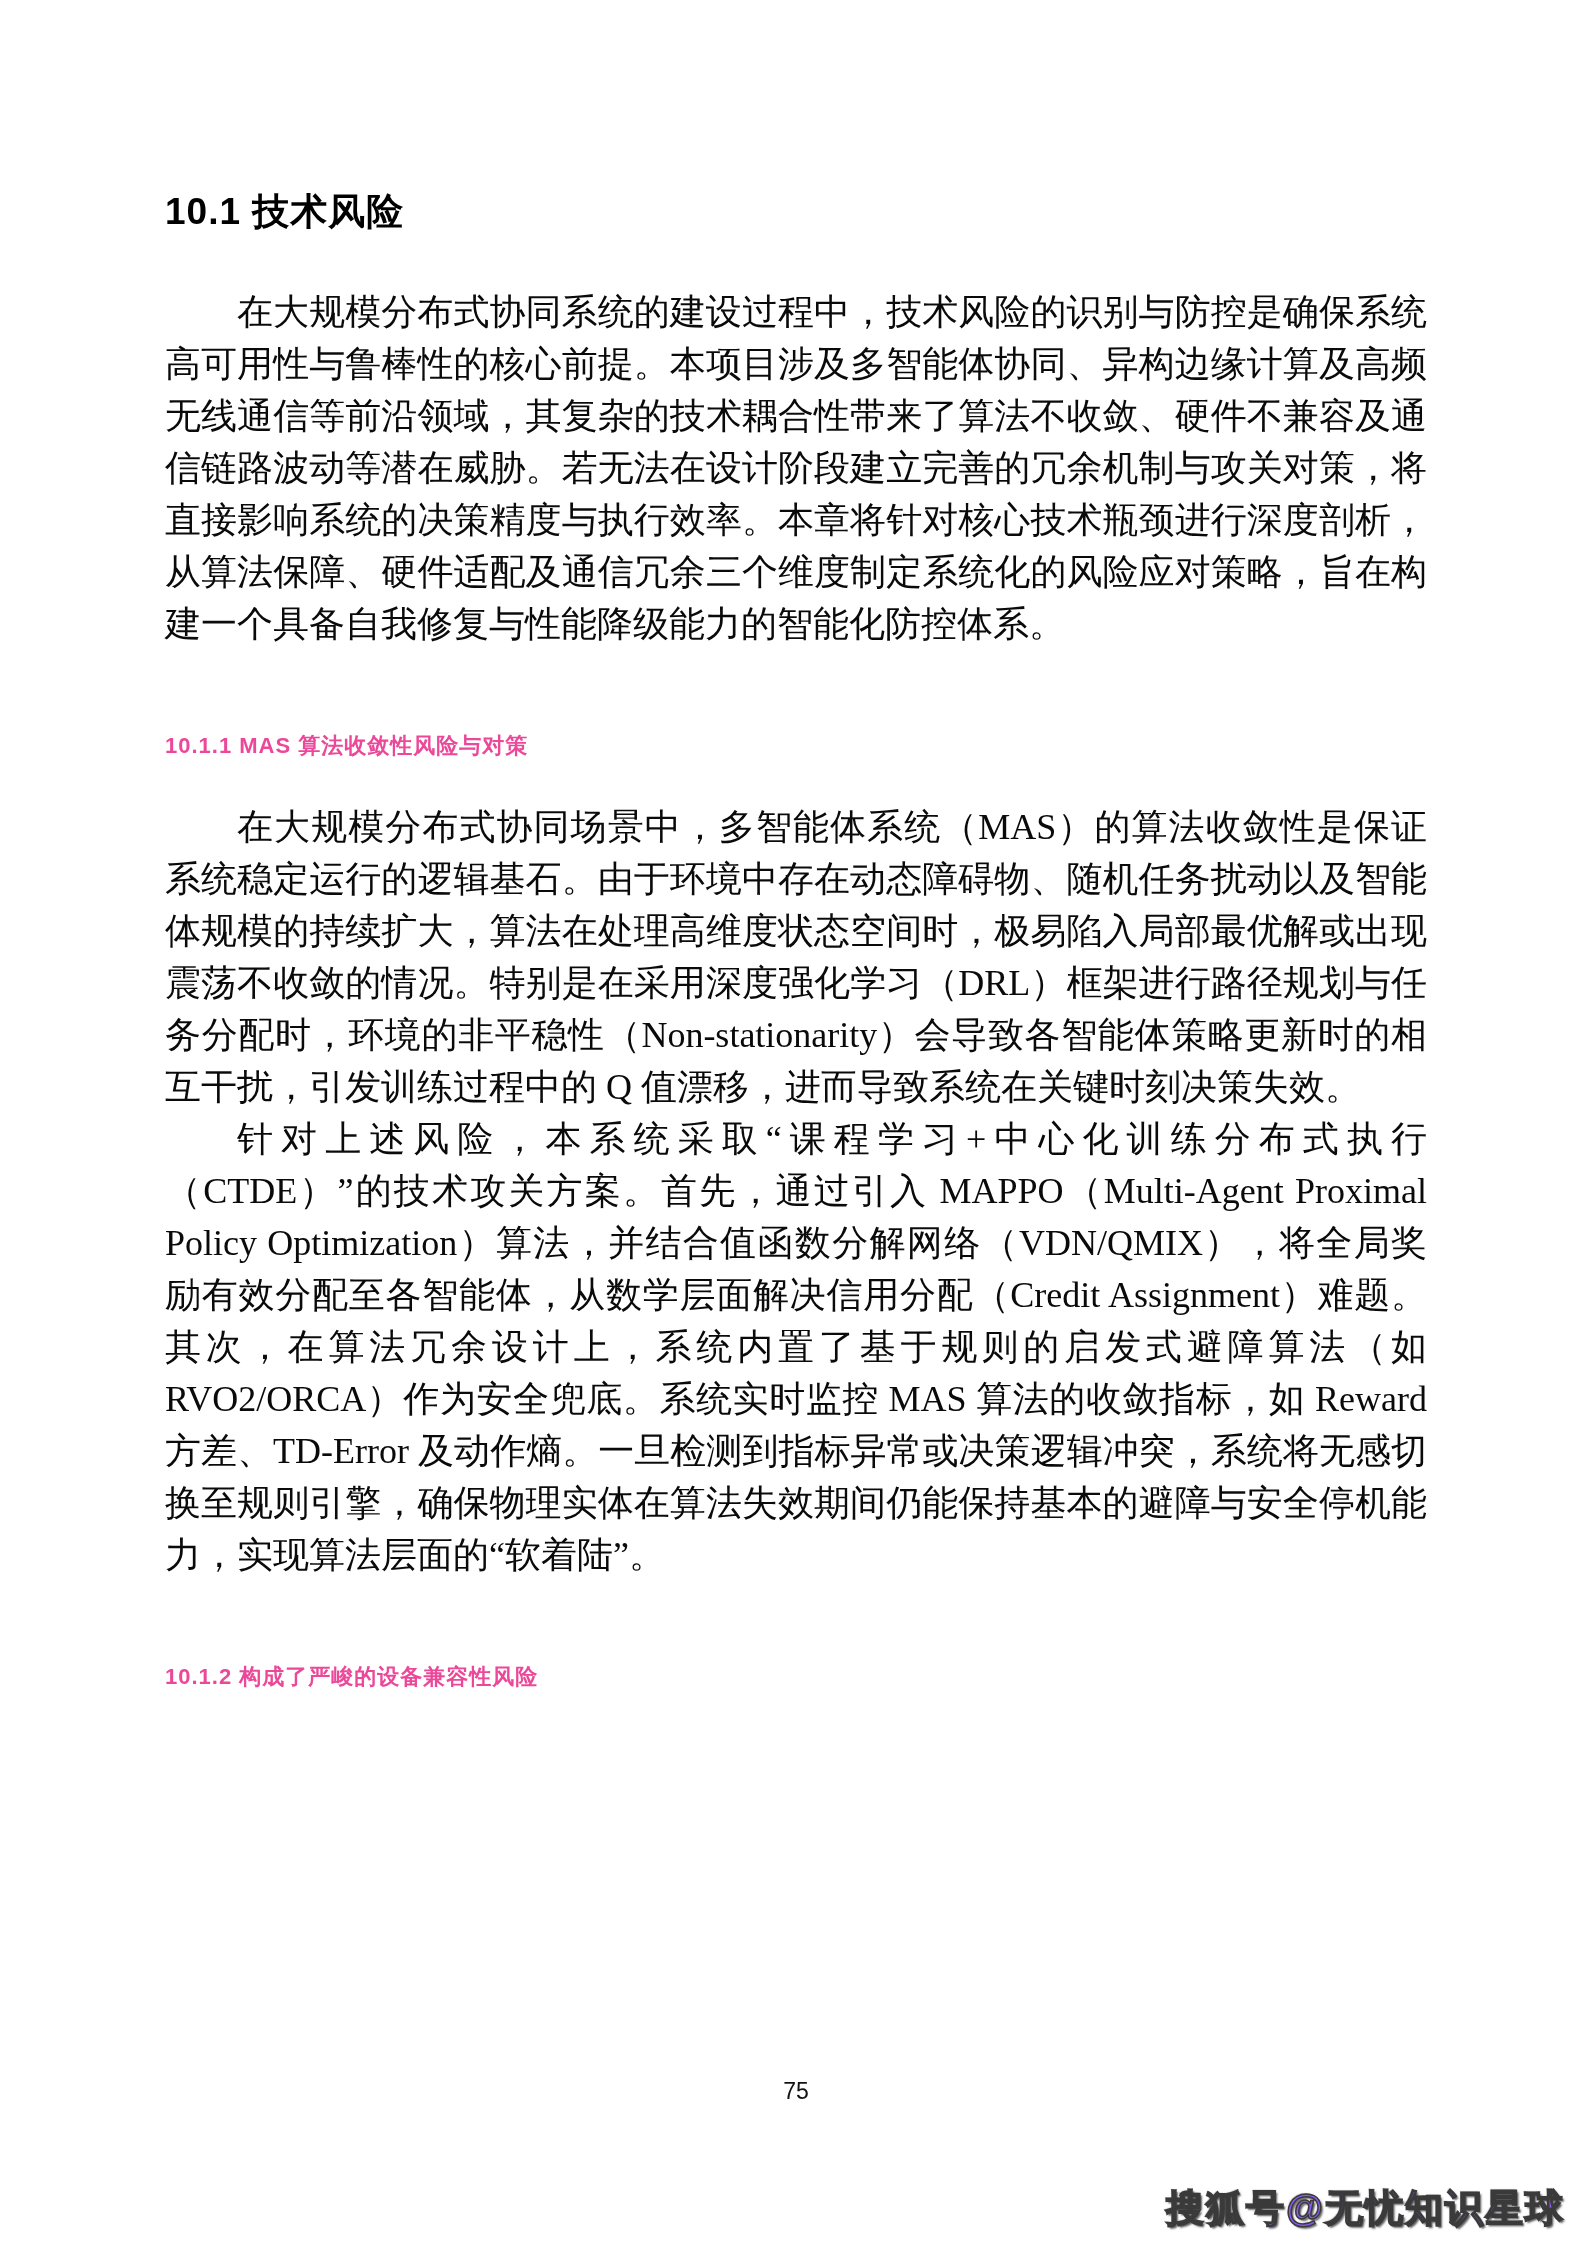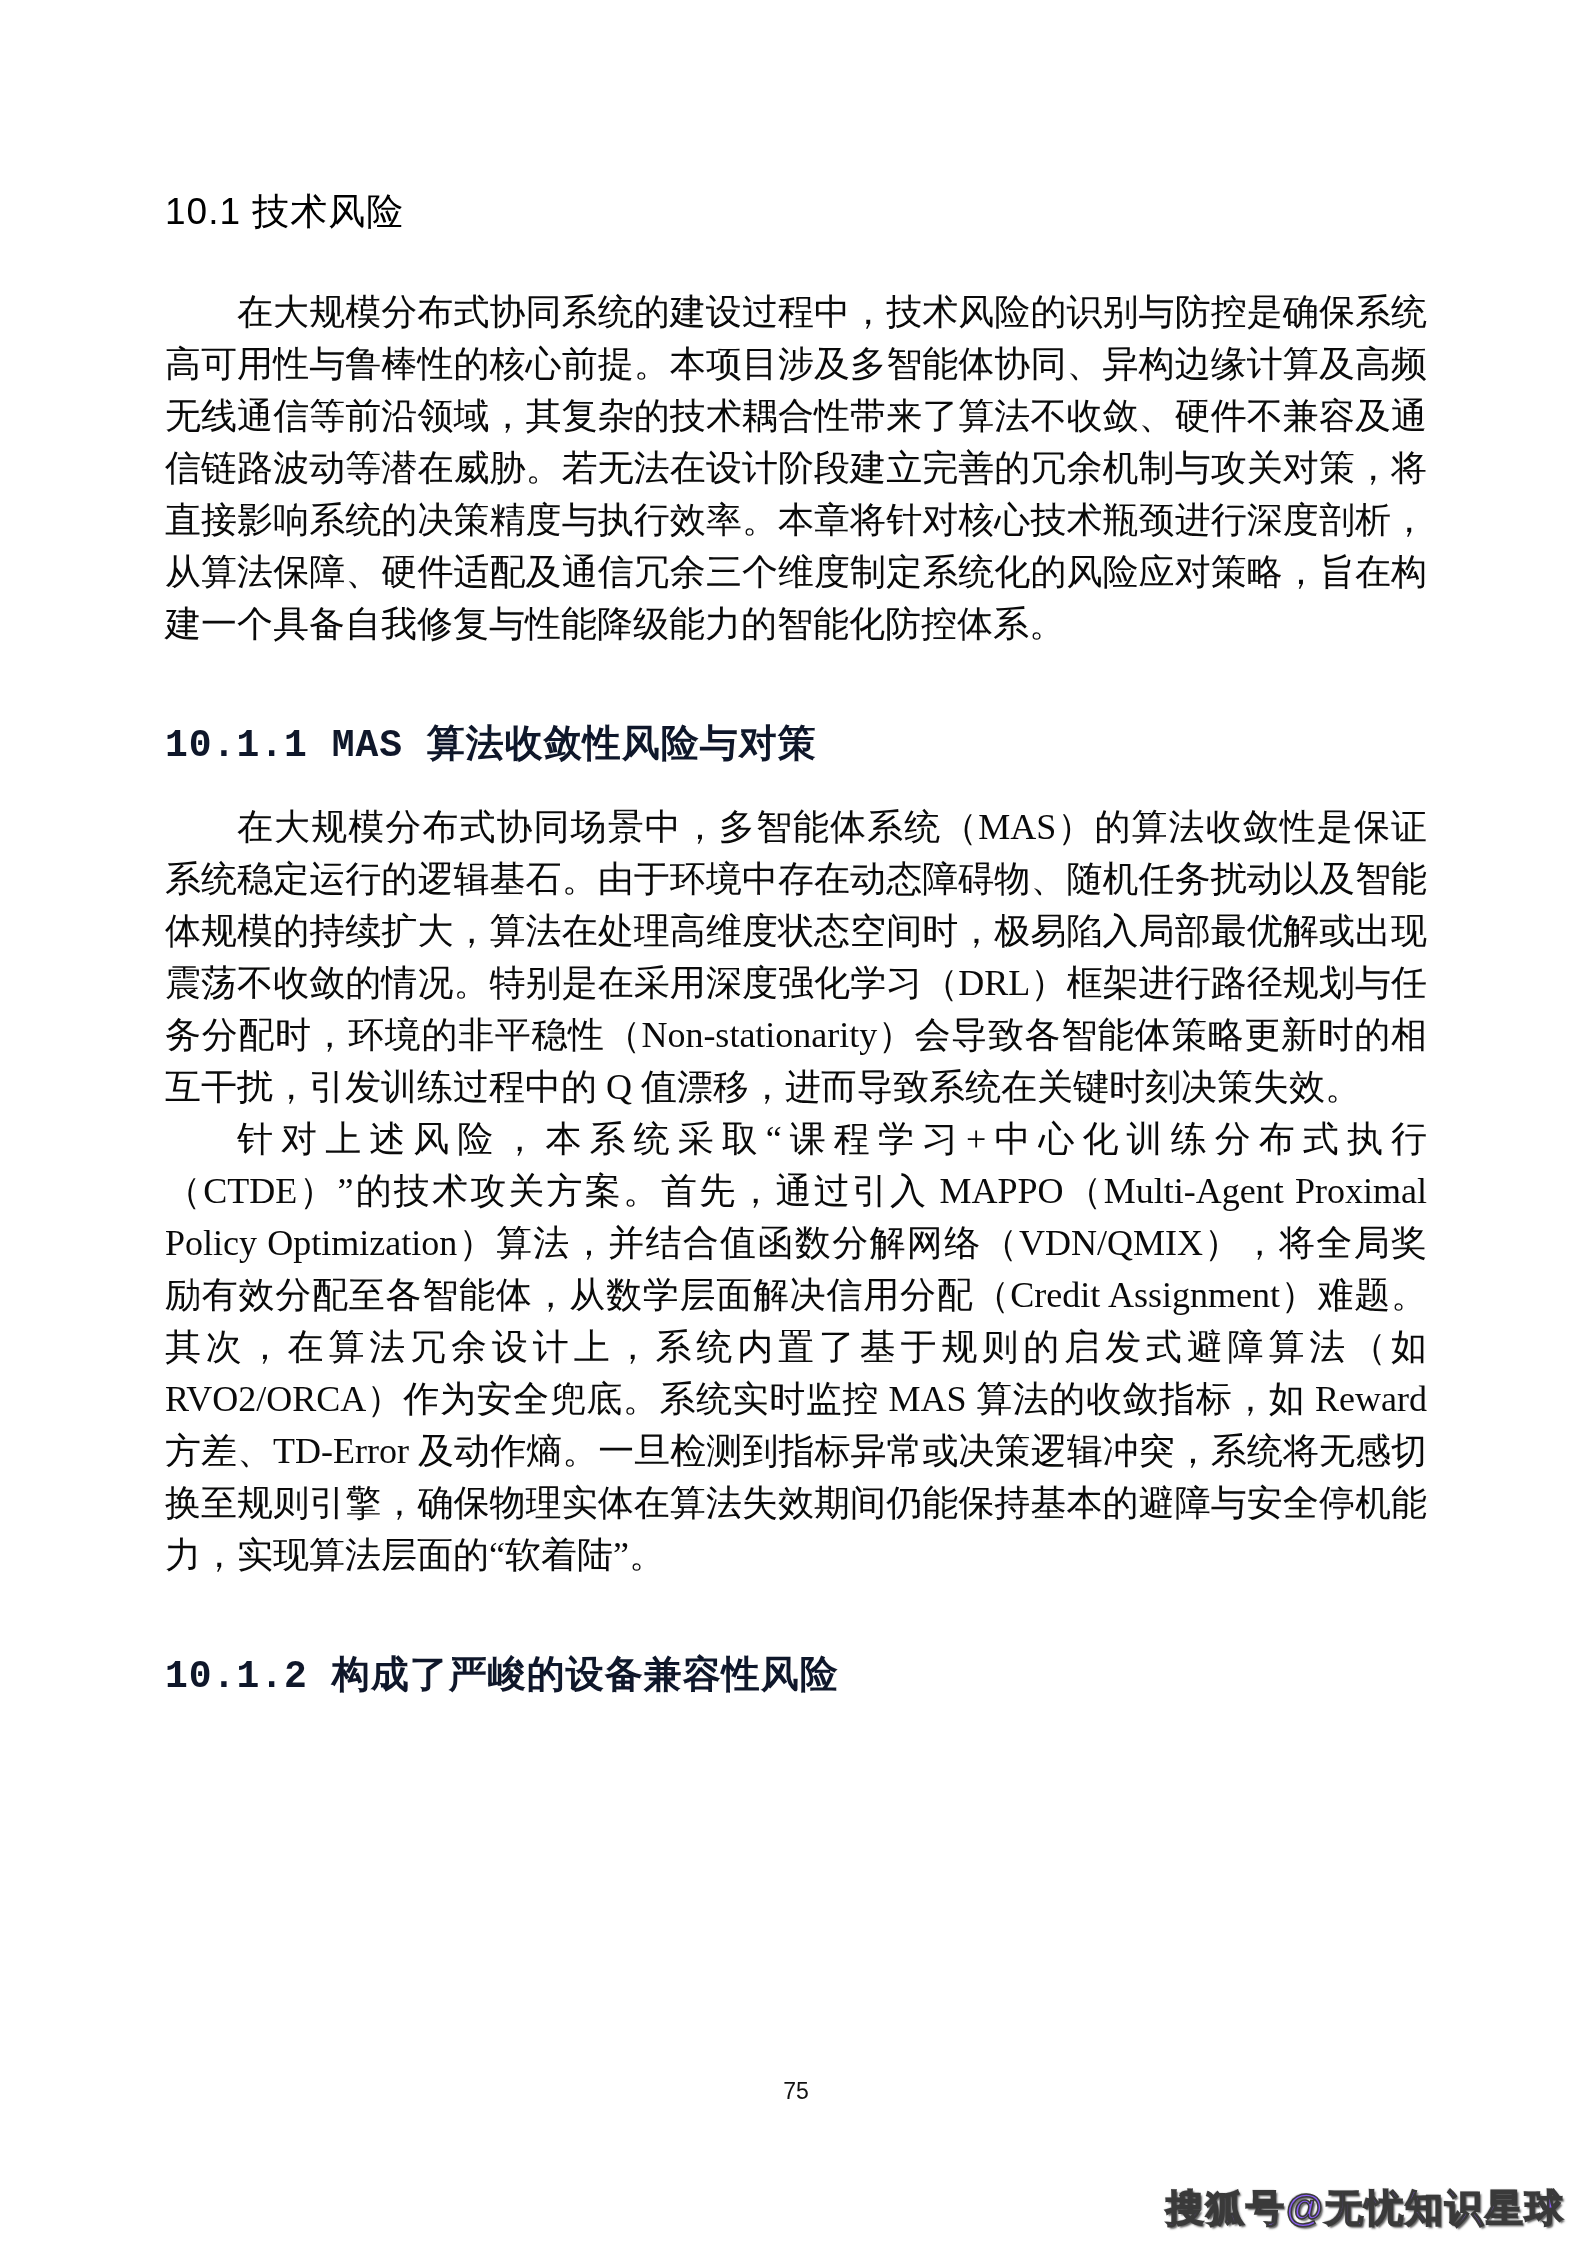--- a/index.html
+++ b/index.html
@@ -18,33 +18,33 @@
   }
   .content {
     position: absolute;
     left: 165px;
     top: 190px;
     width: 1262px;
   }
   h1.chapter-title {
     margin: 0 0 52px 0;
     font-family: "Liberation Sans", sans-serif;
-    font-weight: normal;
+    font-weight: bold;
     font-size: 37px;
     line-height: 44px;
     color: #000000;
     letter-spacing: 1px;
   }
   h2.sub-heading {
     margin: 75px 0 35px 0;
-    font-family: Liberation Mono, monospace;
+    font-family: Liberation Sans, sans-serif;
     font-weight: bold;
-    font-size: 38px;
+    font-size: 22px;
     line-height: 41px;
-    color: #0f172a;
+    color: #ec4899;
     letter-spacing: 1px;
   }
   p.body-text {
     margin: 0;
     font-size: 36px;
     line-height: 52px;
     text-align: justify;
     text-indent: 2em;
     color: #0a0a0a;
   }

